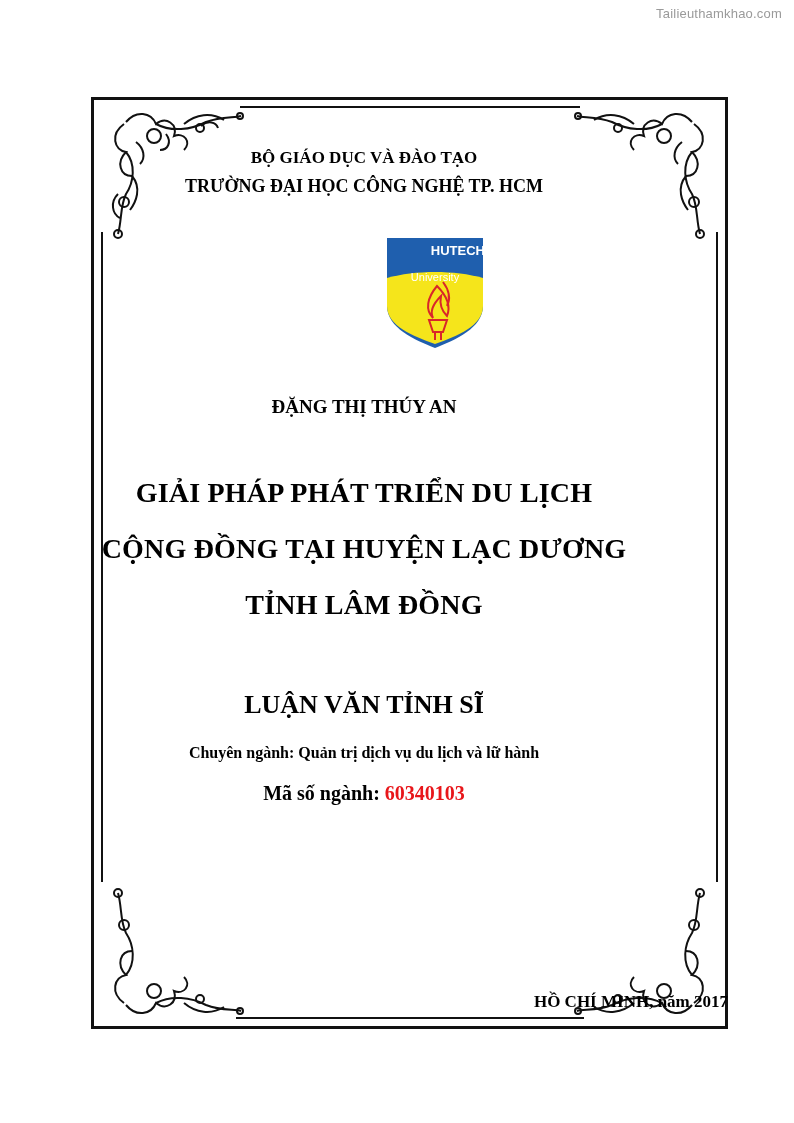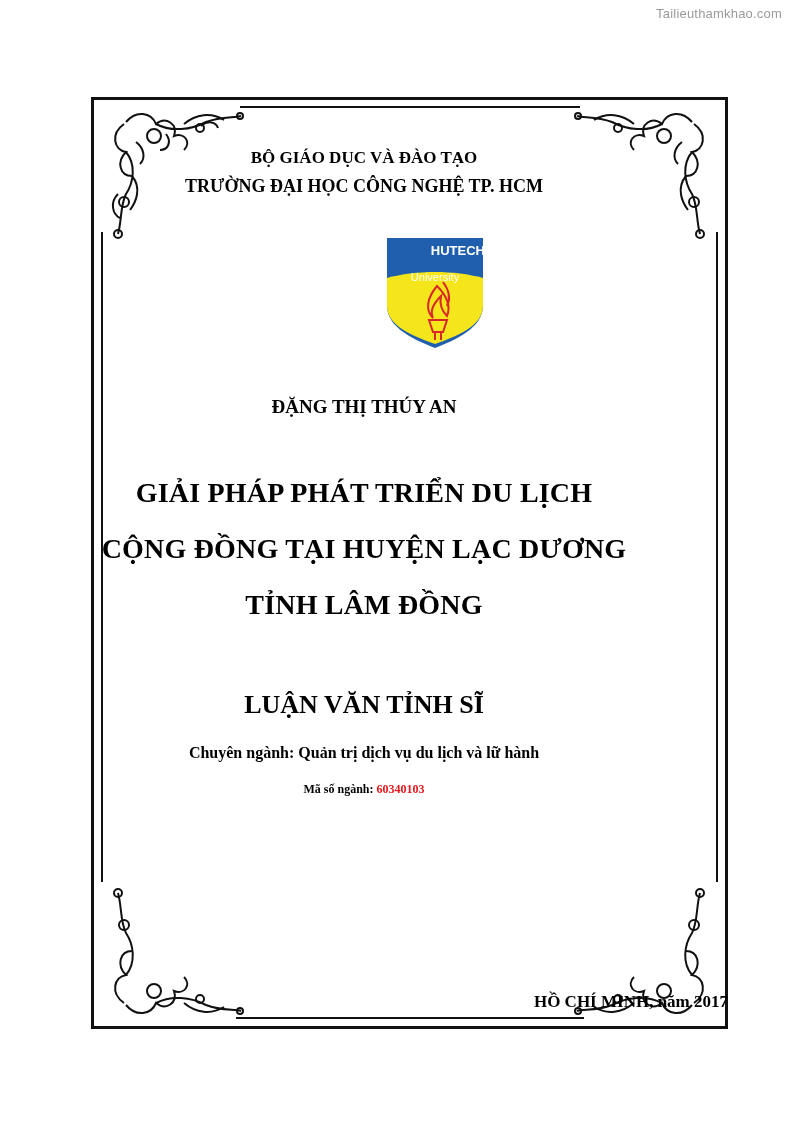--- a/index.html
+++ b/index.html
@@ -40,21 +40,21 @@
   .logo-text2 { position: absolute; left: 385px; width: 100px; top: 271px; text-align:center;
     font-family: "Liberation Sans","DejaVu Sans",sans-serif; font-size: 11px; color:#fff; }
 
   .author { top: 396px; font-size: 19px; }
   .title  { font-size: 28px; line-height: 32px; letter-spacing: 0.2px; }
   .t1 { top: 477px; }
   .t2 { top: 533px; }
   .t3 { top: 589px; }
   .degree { top: 690px; font-size: 26px; }
   .major  { top: 744px; font-size: 16px; }
-  .code   { top: 782px; font-size: 12px; }
+  .code   { top: 782px; font-size: 20px; }
   .code .num { color: #e8161a; }
   .place  { top: 992px; font-size: 17px; text-align: right; }
 </style>
 </head>
 <body>
 
 <div class="watermark">Tailieuthamkhao.com</div>
 
 <div class="frame-outer"></div>
 <div class="inner-line inner-left"></div>

